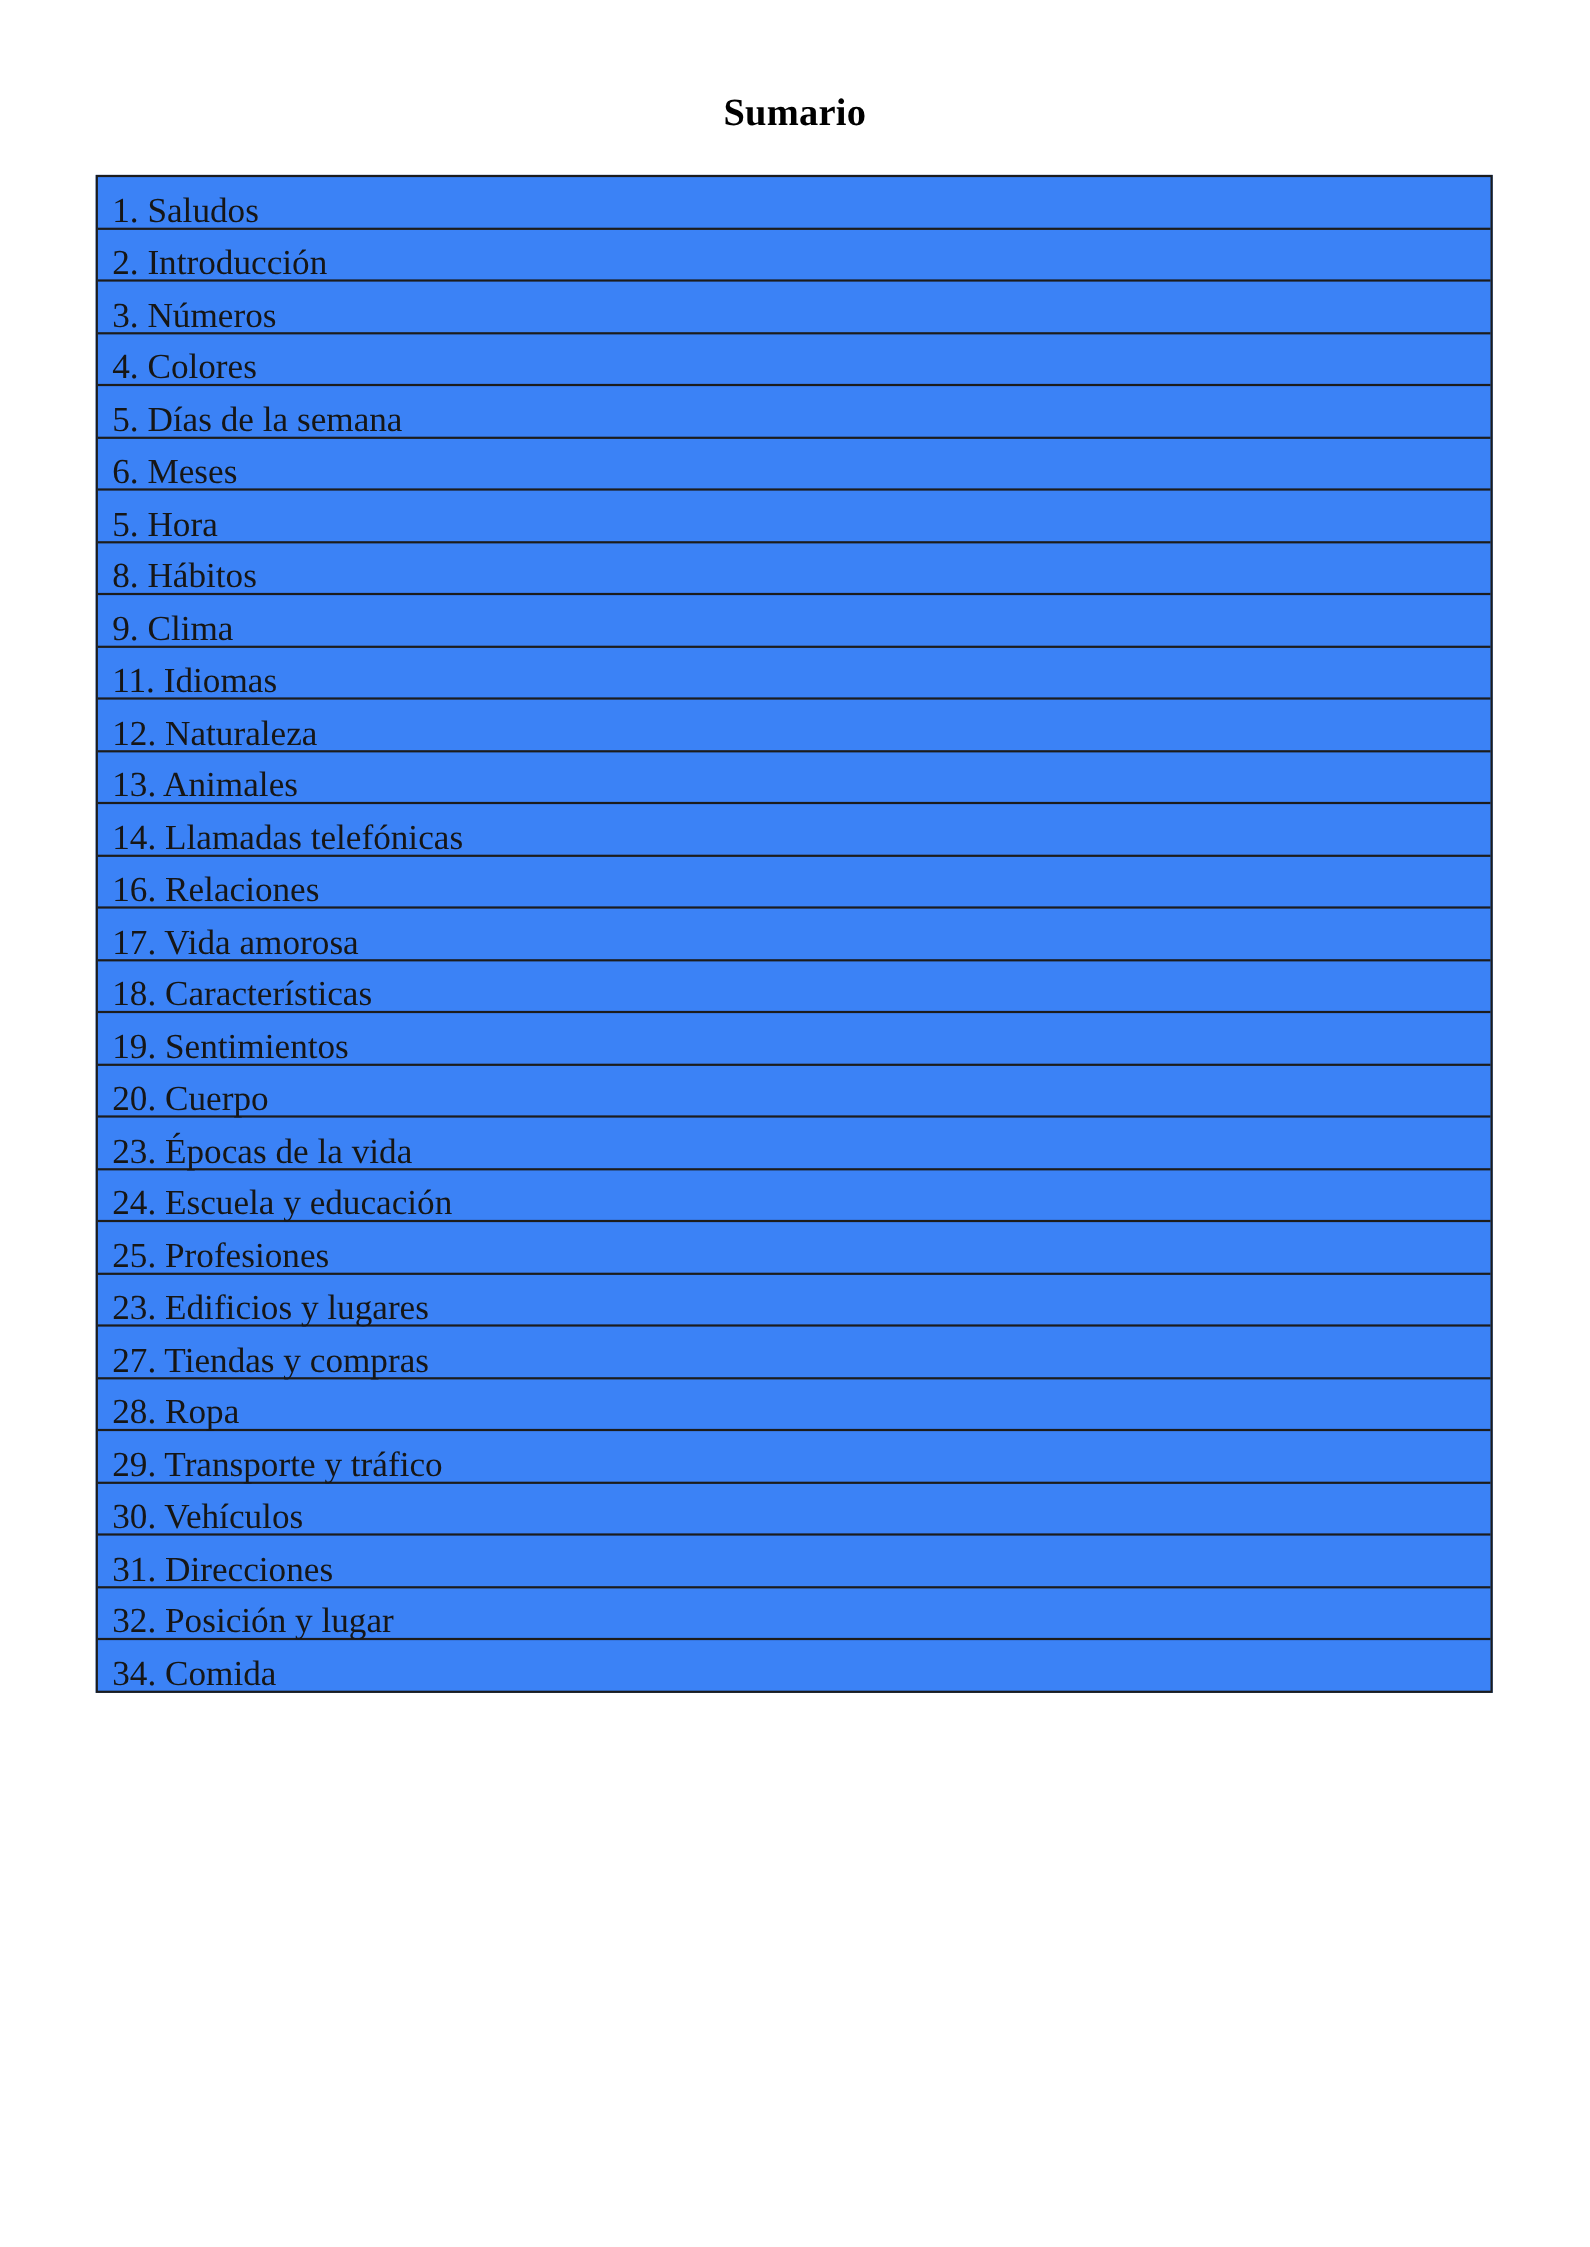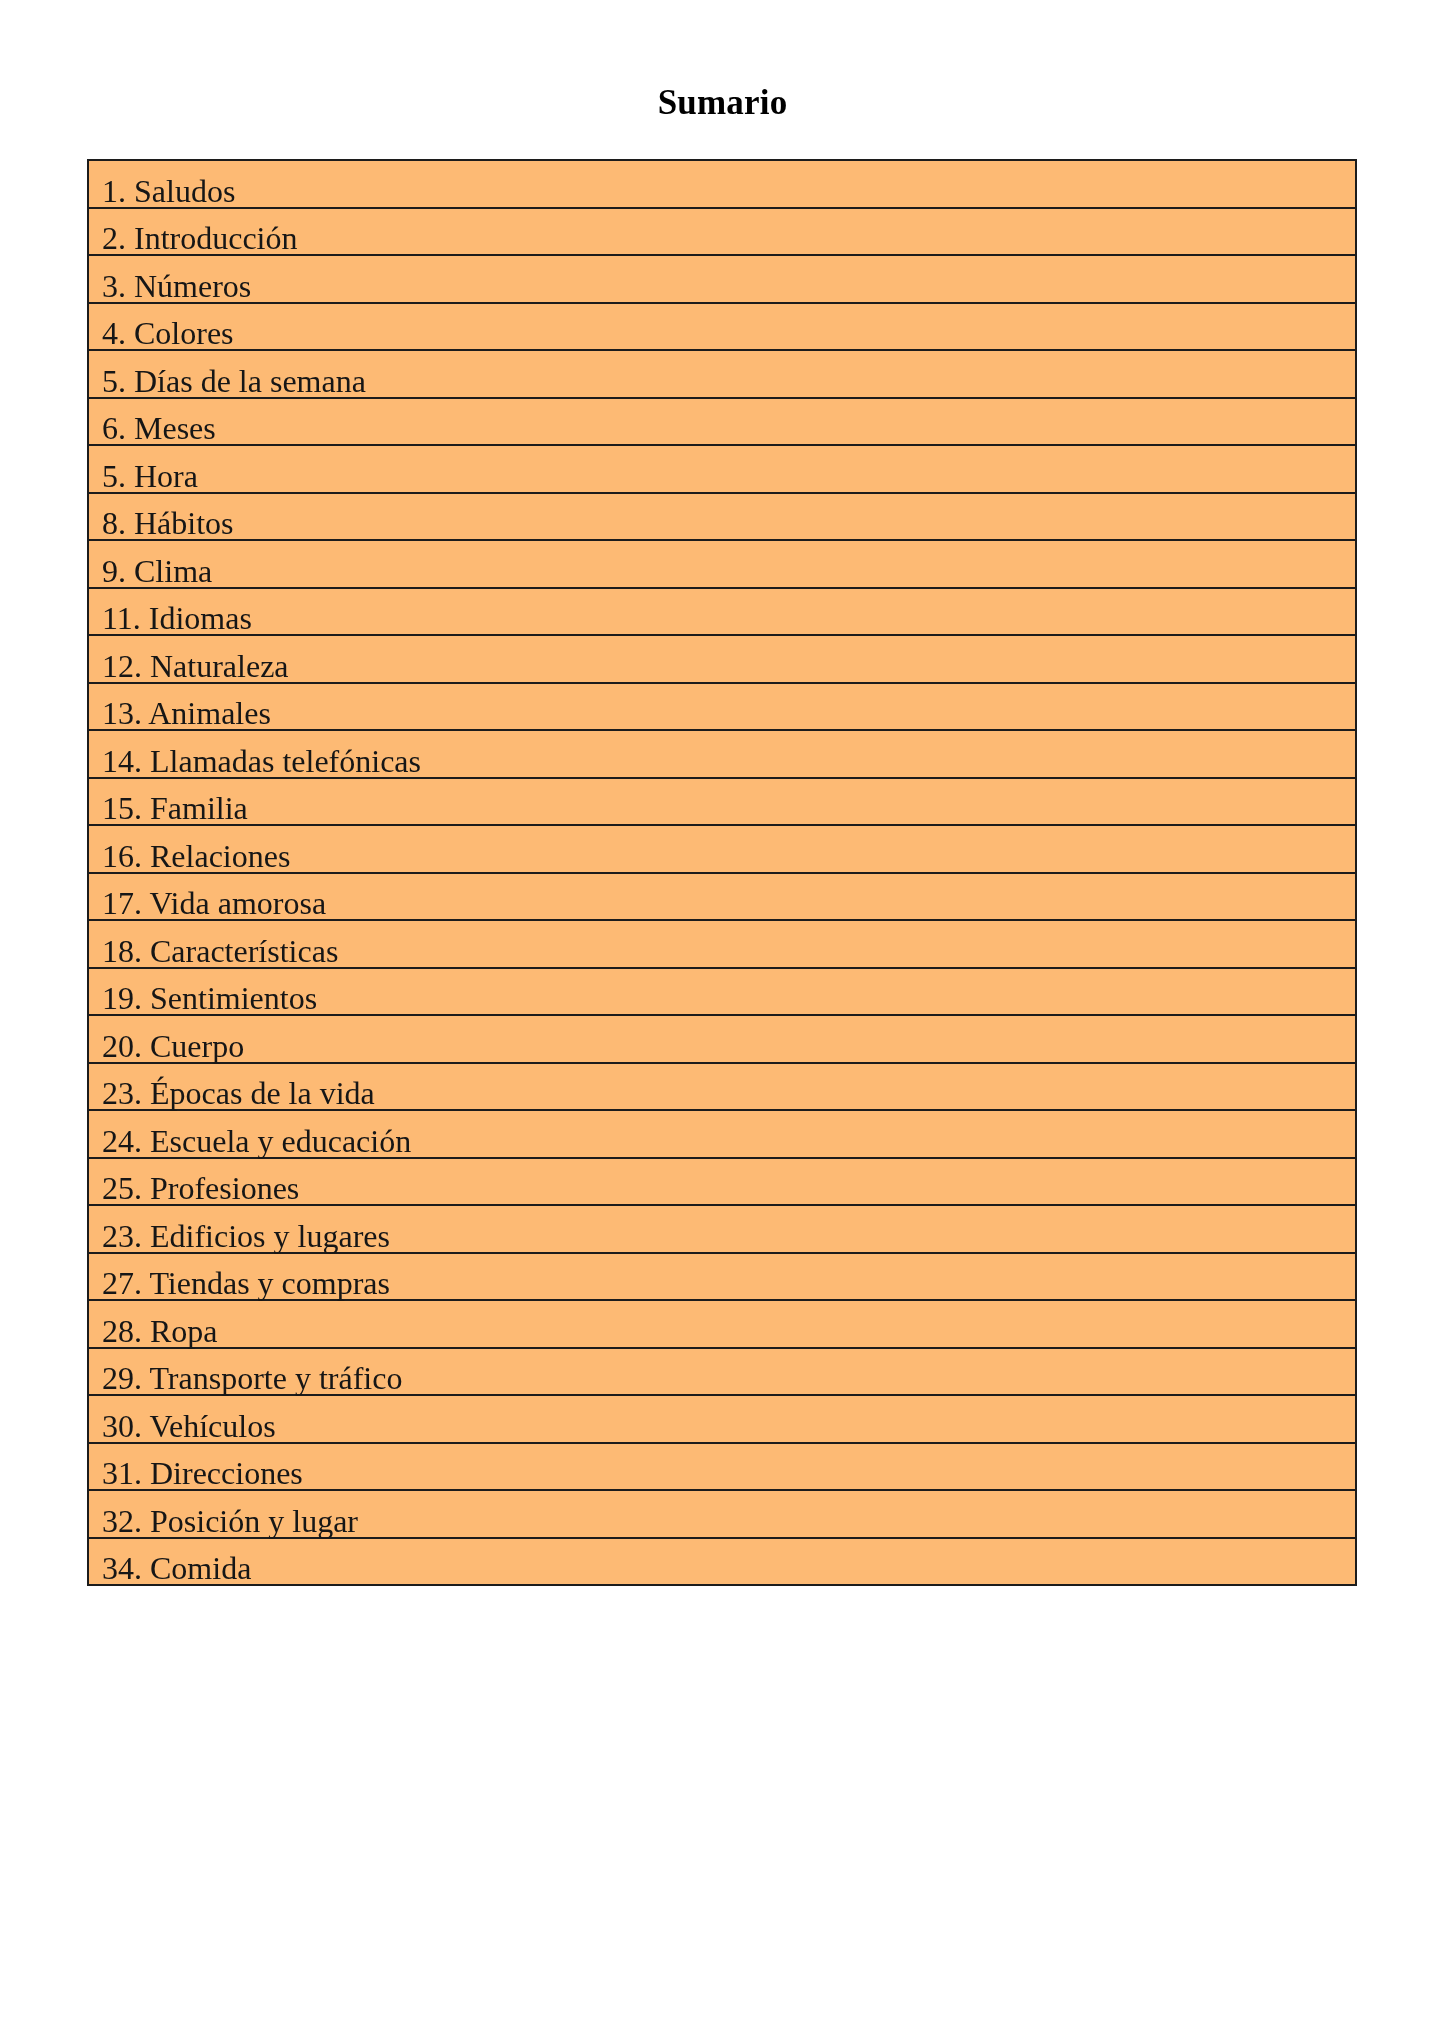--- a/index.html
+++ b/index.html
@@ -31,21 +31,21 @@
     color: #000000;
     letter-spacing: 0.2px;
   }
   .toc {
     position: absolute;
     left: 87px;
     top: 159px;
     width: 1270px;
     box-sizing: border-box;
     border: 2px solid #1c1c1c;
-    background: #fdba74;
+    background: #3b82f6;
   }
   .toc-row {
     box-sizing: border-box;
     height: 47.5px;
     border-bottom: 2px solid #1c1c1c;
     display: flex;
     align-items: flex-end;
     padding-left: 13px;
     overflow: visible;
   }
@@ -100,23 +100,20 @@
       <div class="toc-row">
         <span class="toc-label">12. Naturaleza</span>
       </div>
       <div class="toc-row">
         <span class="toc-label">13. Animales</span>
       </div>
       <div class="toc-row">
         <span class="toc-label">14. Llamadas telefónicas</span>
       </div>
       <div class="toc-row">
-        <span class="toc-label">15. Familia</span>
-      </div>
-      <div class="toc-row">
         <span class="toc-label">16. Relaciones</span>
       </div>
       <div class="toc-row">
         <span class="toc-label">17. Vida amorosa</span>
       </div>
       <div class="toc-row">
         <span class="toc-label">18. Características</span>
       </div>
       <div class="toc-row">
         <span class="toc-label">19. Sentimientos</span>

